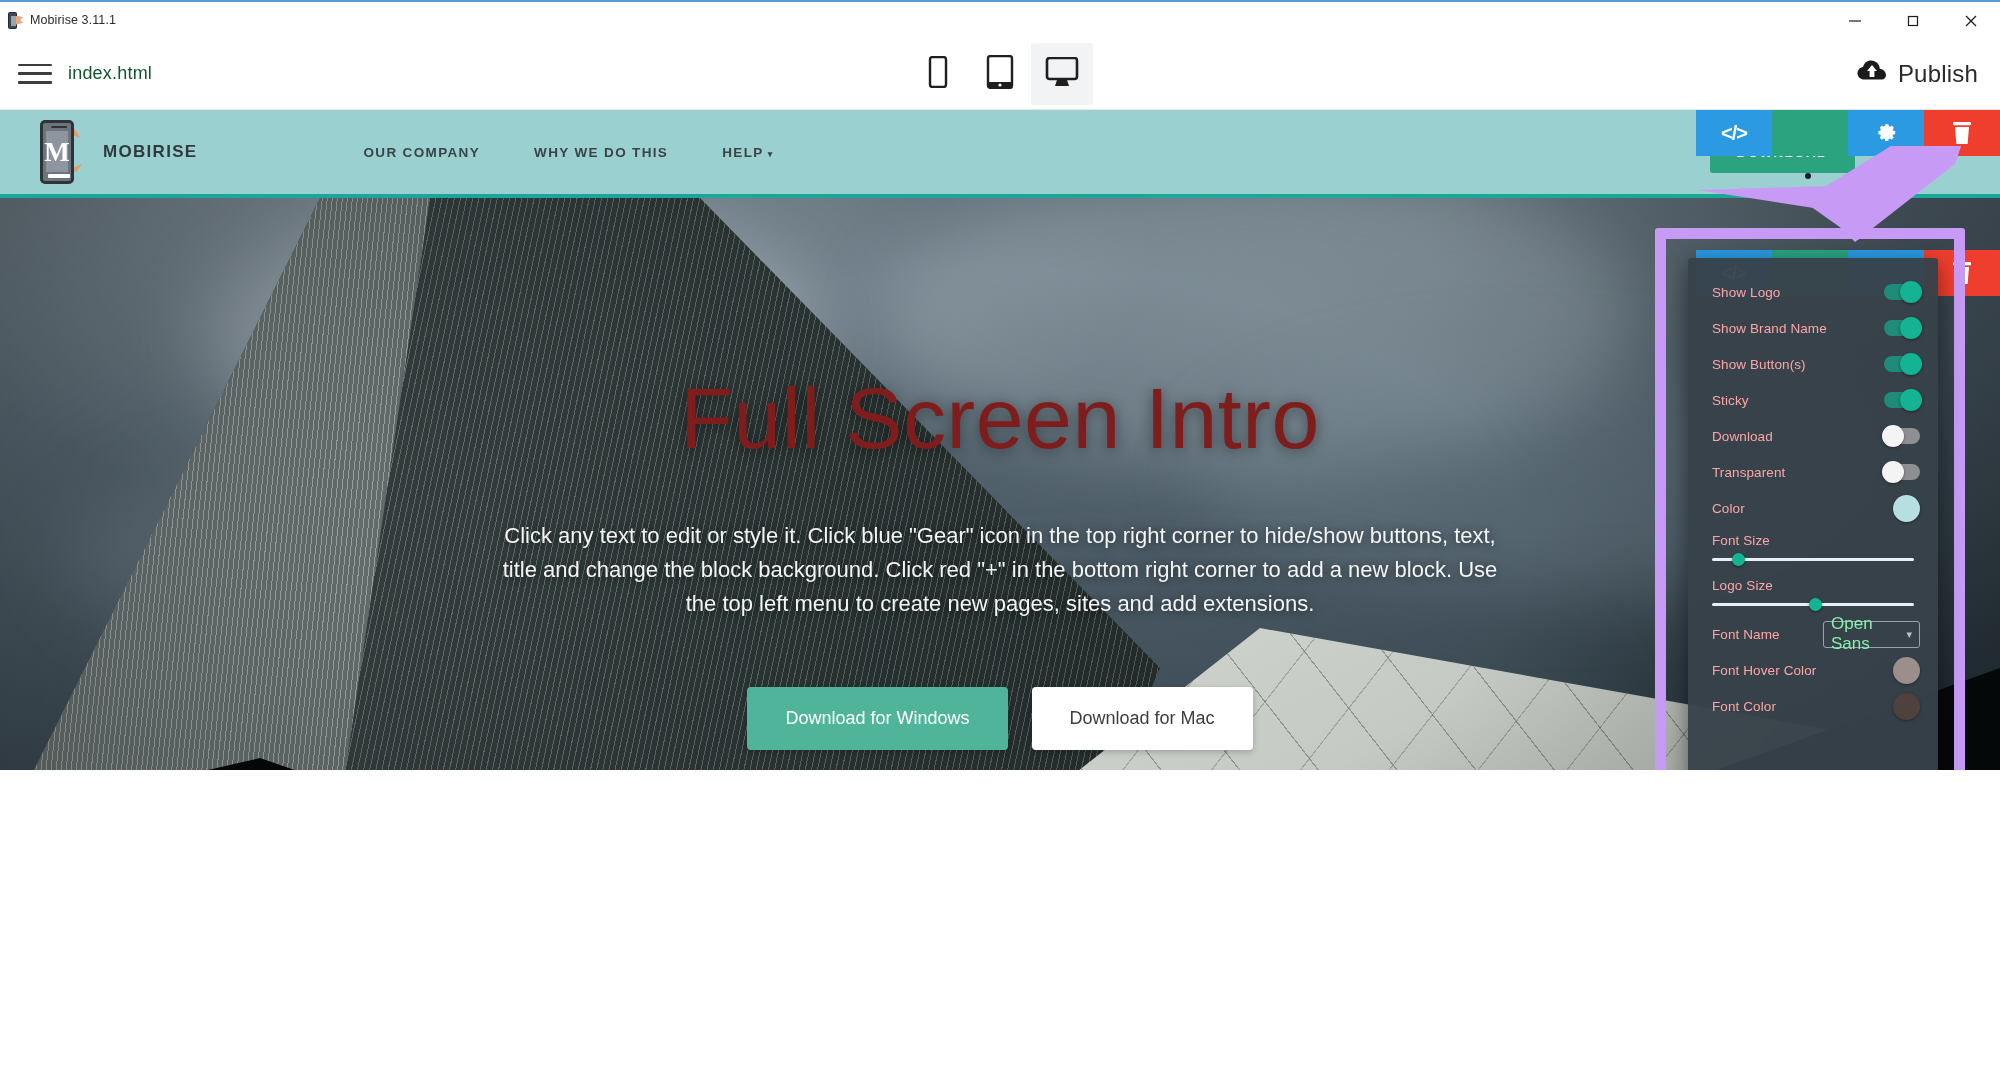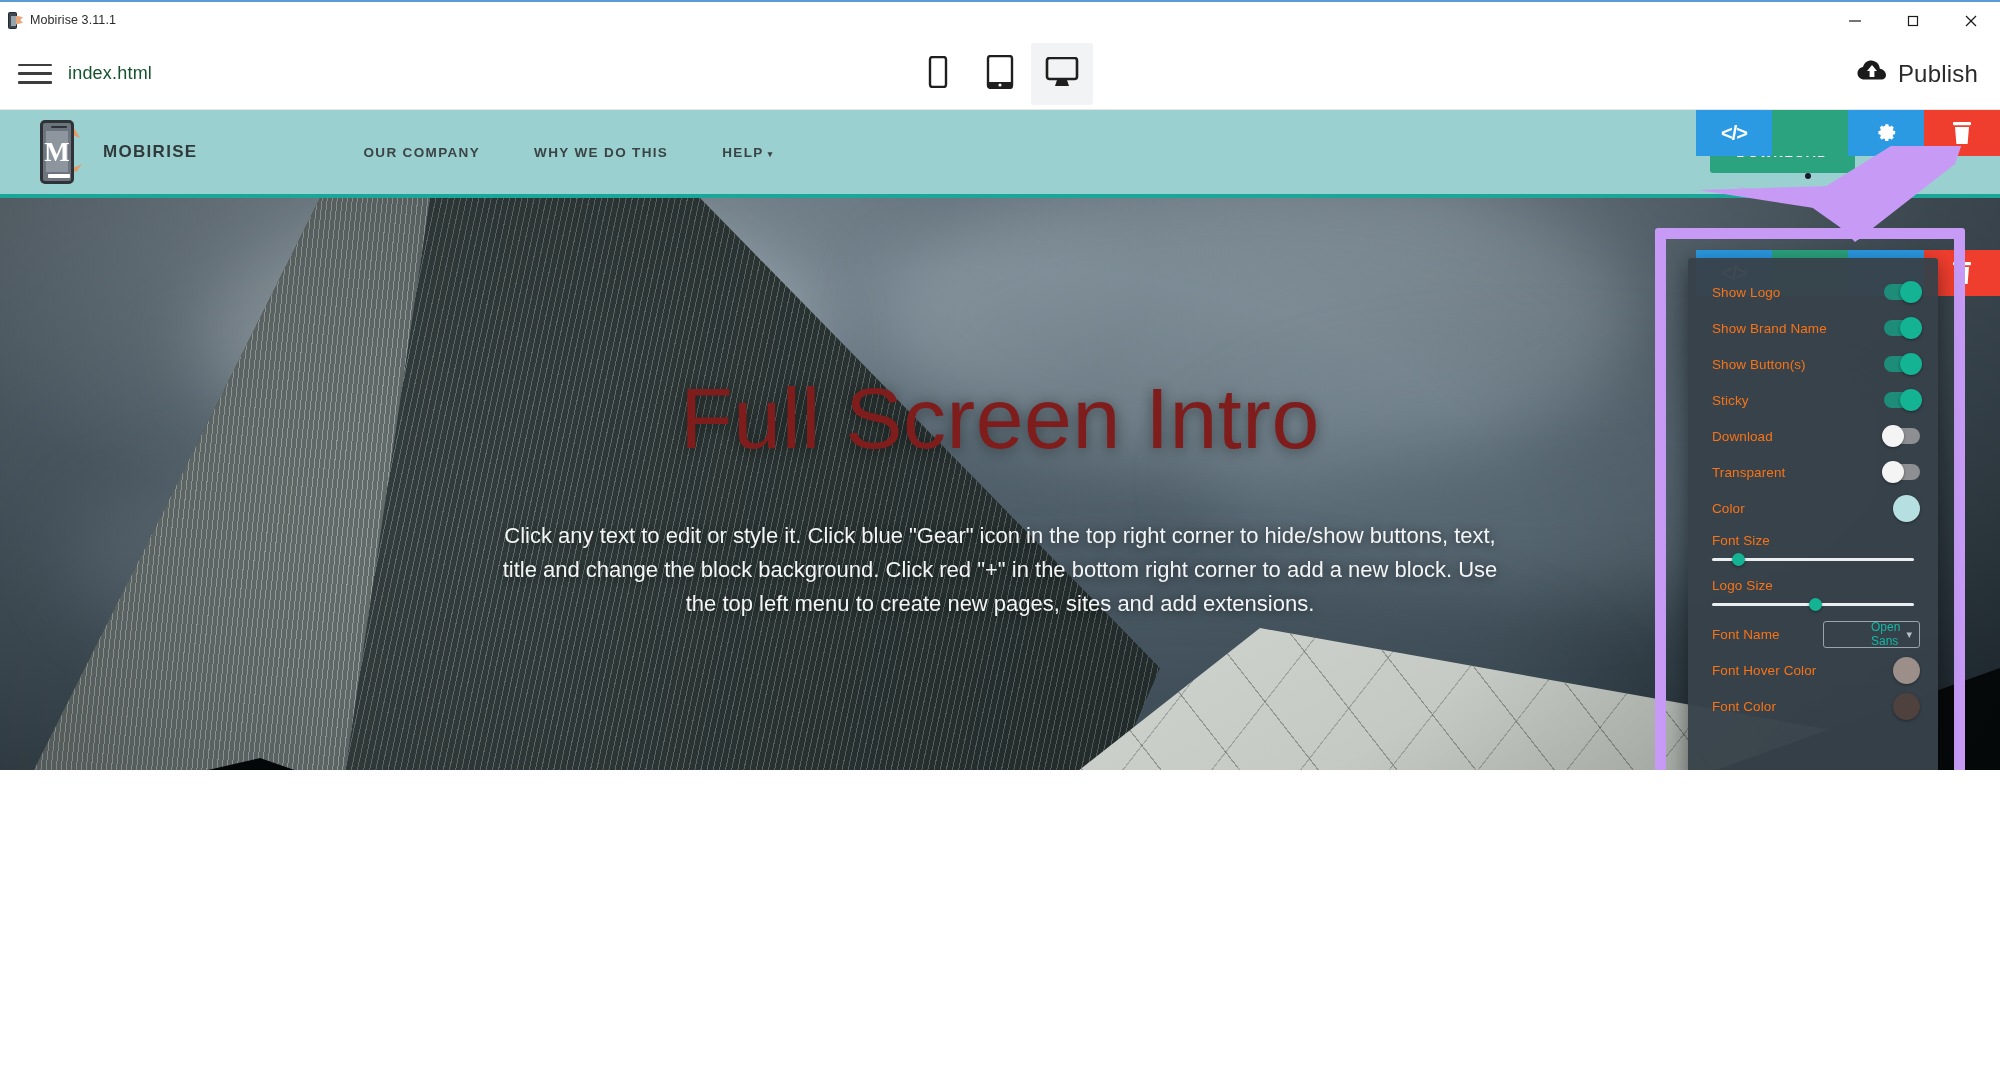--- a/index.html
+++ b/index.html
@@ -275,21 +275,21 @@
     left:1688px; top:148px; width:250px; height:537px;
     background:rgba(55,66,74,.96);
     border-radius:3px;
     padding:16px 0 12px 0;
     box-shadow:0 6px 22px rgba(0,0,0,.45);
   }
   .srow {
     display:flex; align-items:center; justify-content:space-between;
     height:36px; padding:0 18px 0 24px;
   }
-  .slabel { font-size:13.5px; color:#f97316; letter-spacing:.1px; white-space:nowrap; }
+  .slabel { font-size:13.5px; color:#fca5a5; letter-spacing:.1px; white-space:nowrap; }
 
   .toggle {
     width:36px; height:16px; border-radius:9px; position:relative; flex:none;
     cursor:pointer;
   }
   .toggle .knob {
     position:absolute; top:-3px; width:22px; height:22px; border-radius:50%;
     box-shadow:0 1px 3px rgba(0,0,0,.4);
   }
   .toggle.on { background:#1d8c78; }
@@ -311,21 +311,21 @@
   .slider .thumb {
     position:absolute; top:-5px; width:13px; height:13px; border-radius:50%;
     background:#13b394; box-shadow:0 1px 3px rgba(0,0,0,.4);
   }
 
   .select-box {
     width:97px; height:27px; border:1px solid #9aa3a9; border-radius:3px;
     display:flex; align-items:center; justify-content:space-between;
     padding:0 7px; cursor:pointer; background:transparent;
   }
-  .select-val { font-size:12px; color:#14b8a6;margin-left:40px; }
+  .select-val { font-size:17px; color:#86efac; }
   .select-caret { color:#b9c0c4; font-size:11px; }
 
   
   .fab {
     position:absolute; z-index:25; border-radius:50%;
     display:flex; align-items:center; justify-content:center; cursor:pointer;
     box-shadow:0 3px 10px rgba(0,0,0,.4);
   }
   .fab-edit { right:48px; bottom:132px; width:50px; height:50px; background:#2b9ae3; }
   .fab-add  { right:33px; bottom:40px; width:78px; height:78px; background:#f0392b; }
@@ -470,20 +470,24 @@
         <div class="slab"></div>
         <div class="slab2"></div>
         <div class="fg-dark"></div>
         <div class="fg-dark2"></div>
         <div class="hero-vignette"></div>
       </div>
 
       <div class="hero-content">
         <h1 class="hero-title">Full Screen Intro</h1>
         <p class="hero-sub">Click any text to edit or style it. Click blue "Gear" icon in the top right corner to hide/show buttons, text, title and change the block background. Click red "+" in the bottom right corner to add a new block. Use the top left menu to create new pages, sites and add extensions.</p>
+        <div class="hero-btns">
+          <div class="btn btn-win">Download for Windows</div>
+          <div class="btn btn-mac">Download for Mac</div>
+        </div>
       </div>
 
       <div class="scroll-arrow">
         <svg width="46" height="52" viewBox="0 0 46 52">
           <line x1="23" y1="2" x2="23" y2="44" stroke="#dfe3e6" stroke-width="2.2"></line>
           <polyline points="9,31 23,45 37,31" fill="none" stroke="#dfe3e6" stroke-width="2.4"></polyline>
         </svg>
       </div>
     </div>
 

